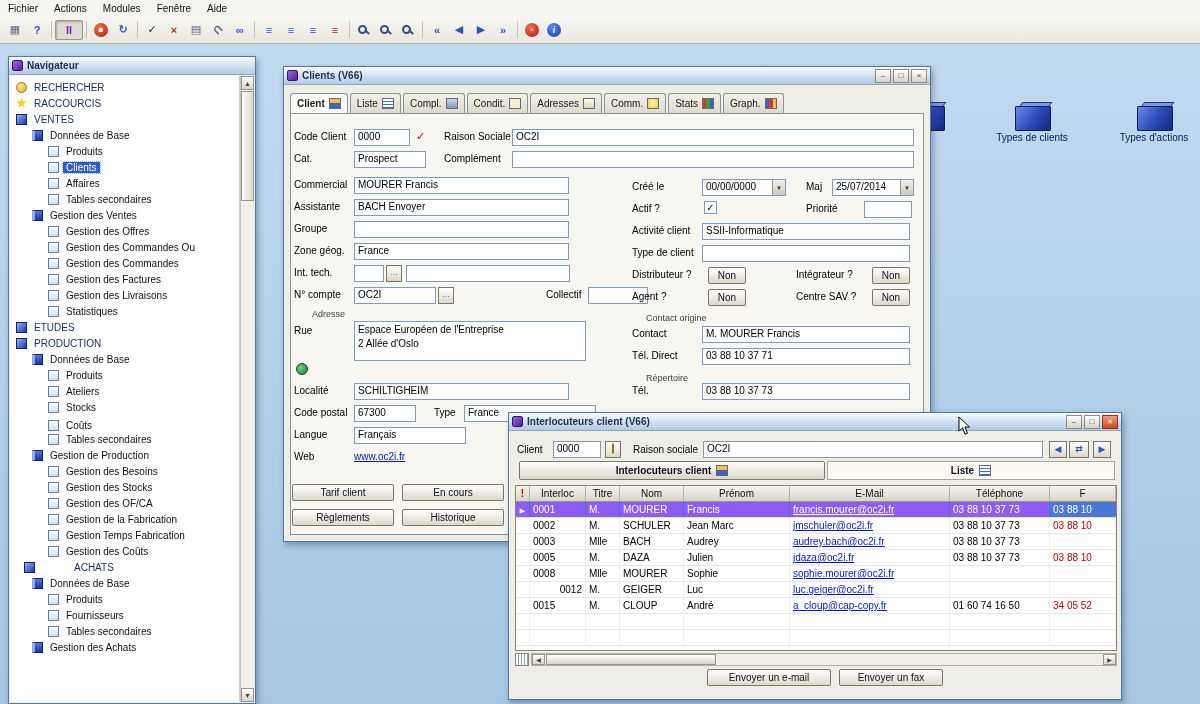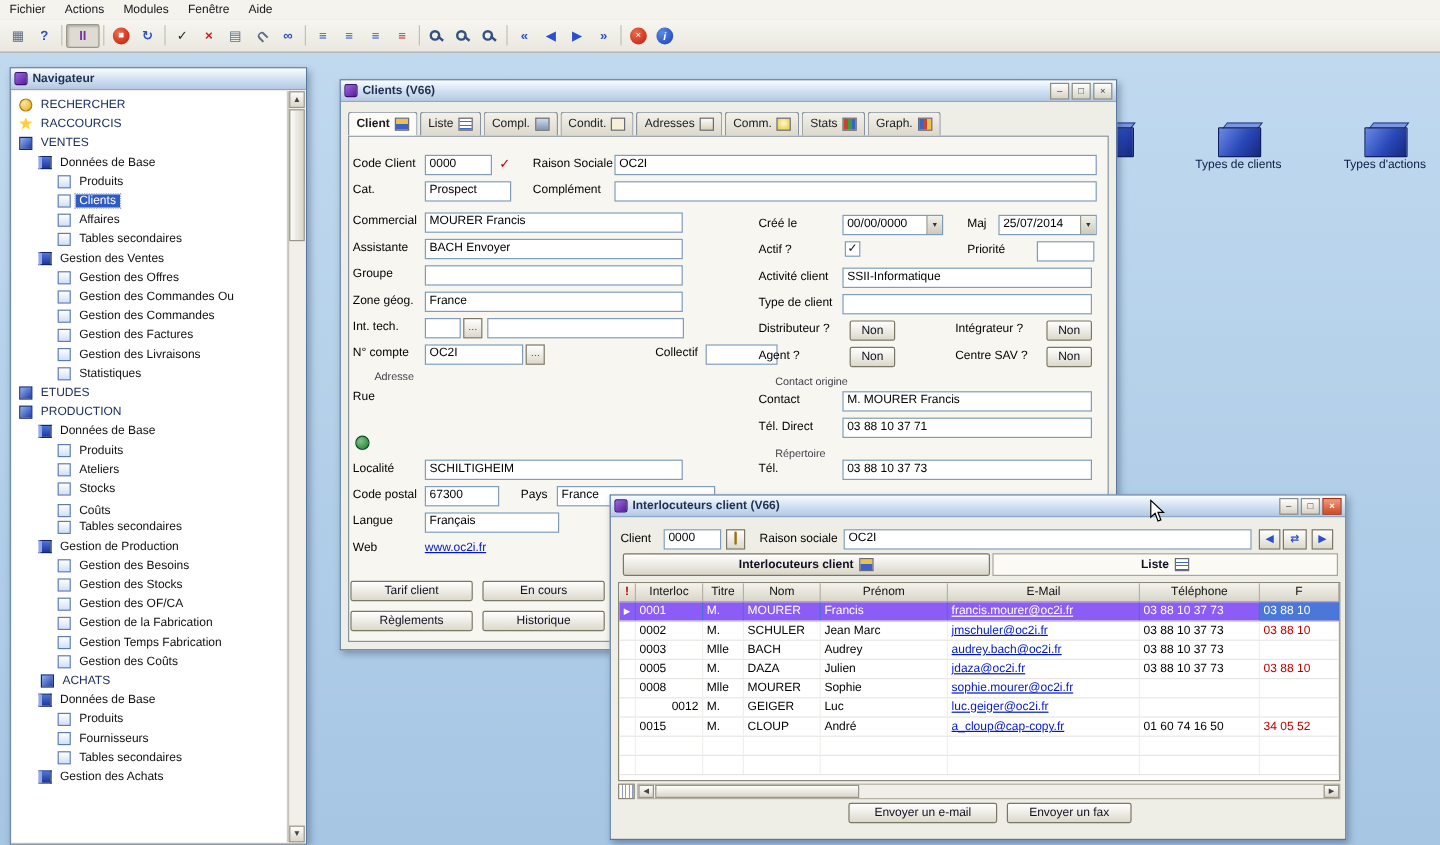--- a/index.html
+++ b/index.html
@@ -319,21 +319,21 @@
           <span class="tlabel">Gestion de la Fabrication</span>
         </div>
         <div class="trow lvl2" style="padding-left: 38px;">
           <span class="tri tri-page"></span>
           <span class="tlabel">Gestion Temps Fabrication</span>
         </div>
         <div class="trow lvl2" style="padding-left: 38px;">
           <span class="tri tri-page"></span>
           <span class="tlabel">Gestion des Coûts</span>
         </div>
-        <div class="trow lvl0" style="padding-left: 24px;">
+        <div class="trow lvl0" style="padding-left: 14px; gap: 32px;">
           <span class="tri tri-module"></span>
           <span class="tlabel">ACHATS</span>
         </div>
         <div class="trow lvl1" style="padding-left: 22px;">
           <span class="tri tri-book"></span>
           <span class="tlabel">Données de Base</span>
         </div>
         <div class="trow lvl2" style="padding-left: 38px;">
           <span class="tri tri-page"></span>
           <span class="tlabel">Produits</span>
@@ -431,28 +431,32 @@
     <div class="fld" style="left:122px;top:198px;width:164px"><span></span></div>
 
     <span class="lbl" style="left:10px;top:222px">N° compte</span>
     <div class="fld" style="left:70px;top:220px;width:82px"><span>OC2I</span></div>
     <span class="smbtn" style="left:154px;top:220px">…</span>
     <span class="lbl" style="left:262px;top:222px">Collectif</span>
     <div class="fld" style="left:304px;top:220px;width:60px"><span></span></div>
 
     <span class="slbl" style="left:28px;top:242px">Adresse</span>
     <span class="lbl" style="left:10px;top:258px">Rue</span>
+    <div class="marea" style="left:70px;top:254px;width:232px;height:40px">
+      <div>Espace Européen de l'Entreprise</div>
+      <div>2 Allée d'Oslo</div>
+    </div>
     <span class="geo" style="left:12px;top:296px"></span>
 
     <span class="lbl" style="left:10px;top:318px">Localité</span>
     <div class="fld" style="left:70px;top:316px;width:215px"><span>SCHILTIGHEIM</span></div>
 
     <span class="lbl" style="left:10px;top:340px">Code postal</span>
     <div class="fld" style="left:70px;top:338px;width:62px"><span>67300</span></div>
-    <span class="lbl" style="left:150px;top:340px">Pays</span>
+    <span class="lbl" style="left:150px;top:340px">Type</span>
     <div class="fld" style="left:180px;top:338px;width:132px"><span>France</span></div>
 
     <span class="lbl" style="left:10px;top:362px">Langue</span>
     <div class="fld" style="left:70px;top:360px;width:112px"><span>Français</span></div>
 
     <span class="lbl" style="left:10px;top:384px">Web</span>
     <span class="weblink" style="left:70px;top:384px">www.oc2i.fr</span>
 
     <span class="lbl" style="left:348px;top:114px">Créé le</span>
     <div class="fld" style="left:418px;top:112px;width:84px"><span>00/00/0000</span><span class="dd">▼</span></div>

